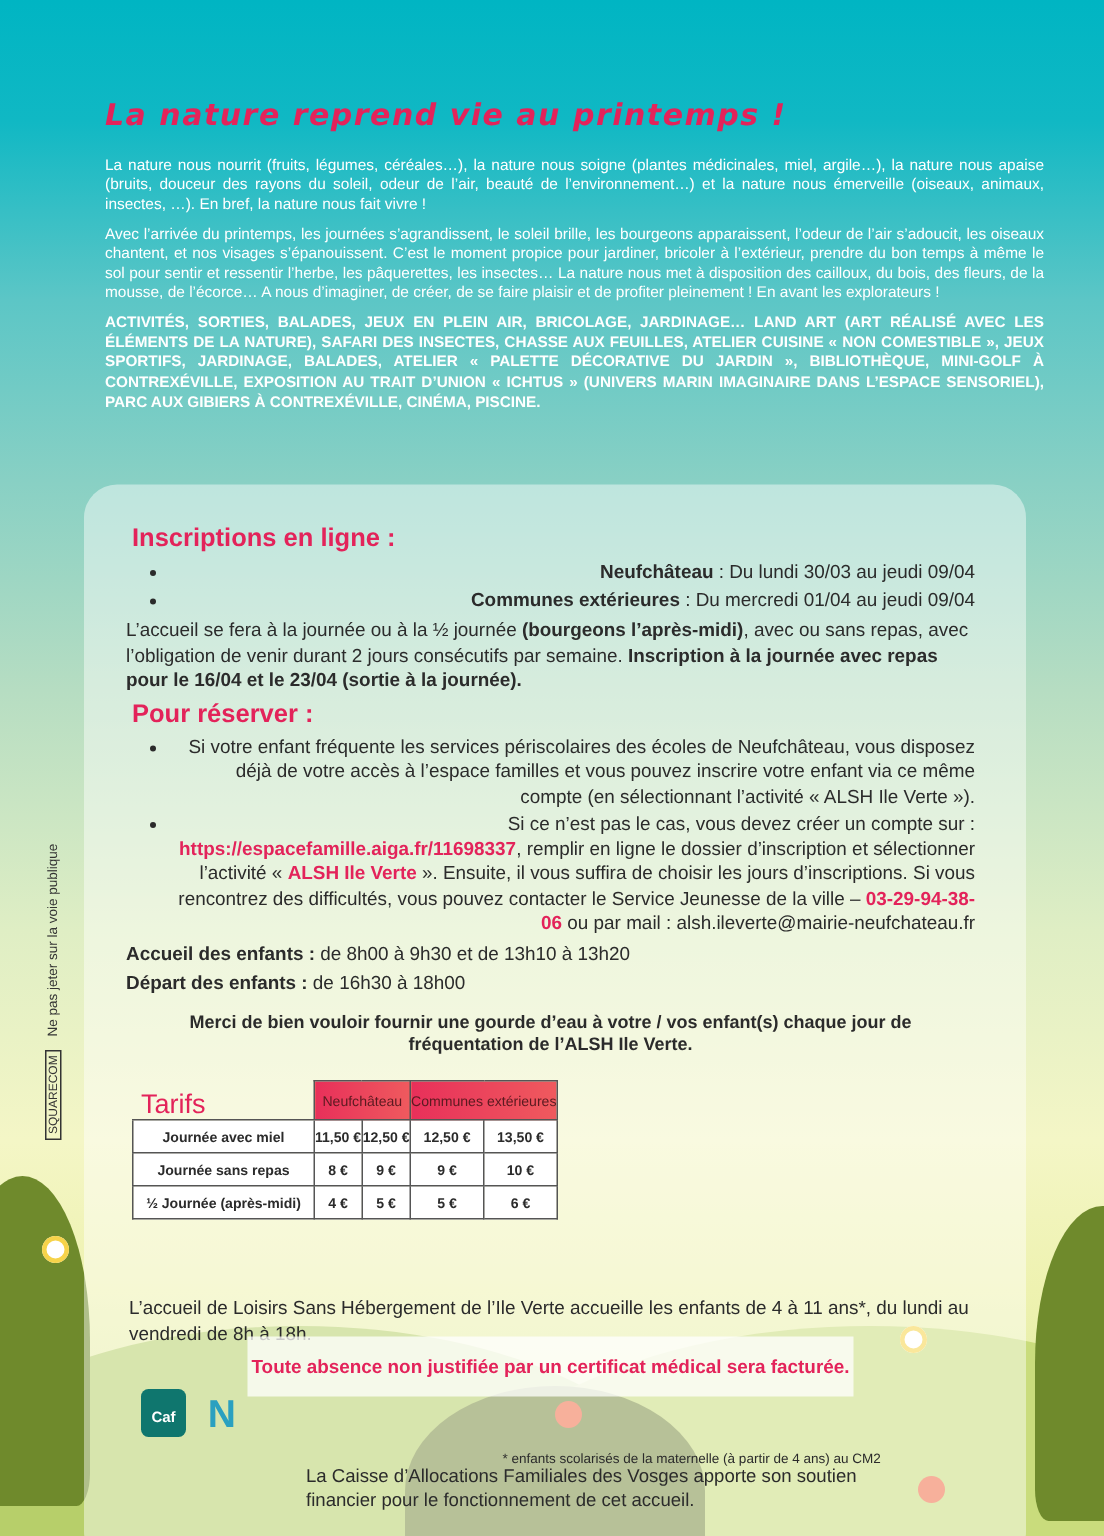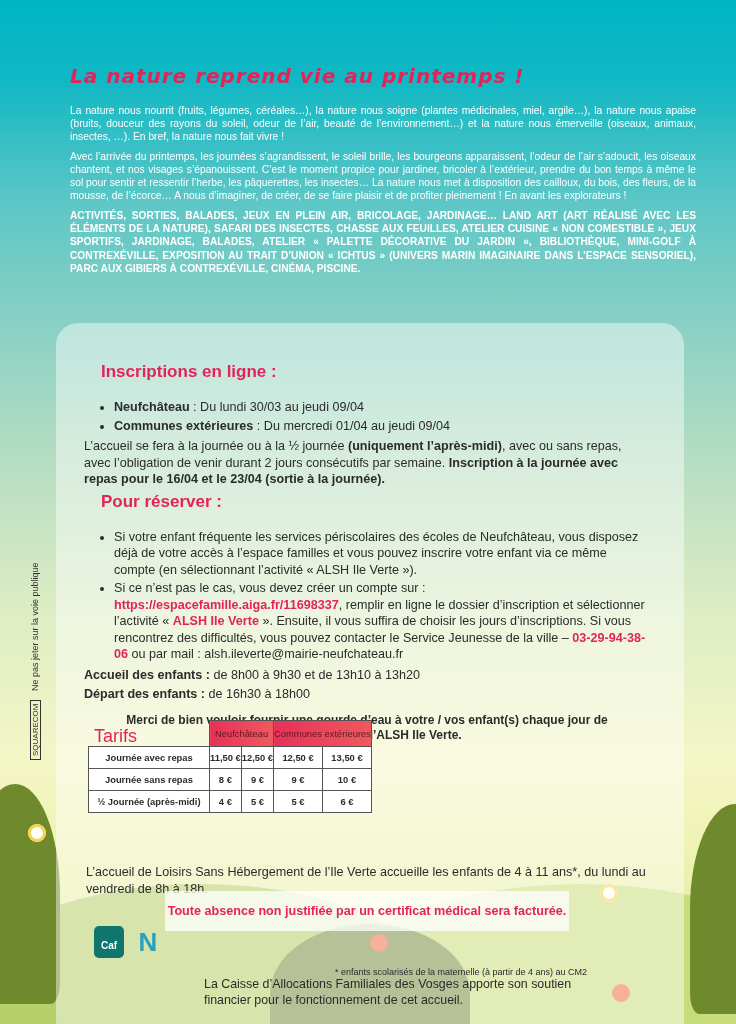--- a/index.html
+++ b/index.html
@@ -17,23 +17,23 @@
     font-weight:bold; font-style:italic; font-size:20px; color:#e3235a; letter-spacing:1px;
   }
   .intro { position:absolute; left:70px; width:626px; color:#ffffff; font-size:10.3px; line-height:13px; text-align:justify; }
   .intro p { margin:0 0 7px 0; }
   .intro .caps { font-weight:bold; text-transform:uppercase; font-size:10.2px; line-height:13.2px; }
   .card {
     position:absolute; left:56px; top:323px; width:628px; height:720px;
     background: rgba(255,255,255,0.45); border-radius:22px;
   }
   .content { position:absolute; left:84px; width:566px; color:#2b2b2b; font-size:12.6px; line-height:16.5px; }
-  .h2 { color:#e3235a; font-weight:bold; font-size:17px; margin:17px; line-height:20px; }
+  .h2 { color:#e3235a; font-weight:bold; font-size:17px; margin:4px; line-height:20px; }
   ul.b { margin:2px 0 4px 0; padding:0 0 0 30px; }
-  ul.b li { margin:0 0 2px 0; }
+  ul.b li { margin:0 0 2px 0;text-align:right; }
   .red { color:#e3235a; font-weight:bold; }
   .bold { font-weight:bold; }
   .center { text-align:center; }
   table.tarifs { border-collapse:collapse; font-size:9.4px; position:absolute; left:88px; top:720px; }
   table.tarifs td, table.tarifs th { border:1.2px solid #555; text-align:center; background:#fff; color:#2b2b2b; padding:0; }
   table.tarifs th.group { background:linear-gradient(90deg,#e8305a,#ef5a5e); color:#5a1a20; font-weight:normal; height:25px; }
   table.tarifs td.sub { font-weight:bold; height:40px; width:108px; }
   table.tarifs td.label { font-weight:bold; width:120px; height:21px; }
   table.tarifs td.empty { background:transparent; border:none; border-bottom:1.2px solid #555; }
   .tarifs-title { position:absolute; left:94px; top:726px; color:#e3235a; font-weight:normal; font-size:18px; }
@@ -69,21 +69,21 @@
 
 <div class="card"></div>
 
 <div class="content" style="top:345px;">
   <div class="h2">Inscriptions en ligne :</div>
   <ul class="b">
     <li><span class="bold">Neufchâteau</span><span> : Du lundi 30/03 au jeudi 09/04</span></li>
     <li><span class="bold">Communes extérieures</span><span> : Du mercredi 01/04 au jeudi 09/04</span></li>
   </ul>
   <div>
-    <span>L’accueil se fera à la journée ou à la ½ journée </span><span class="bold">(uniquement l’après-midi)</span><span>, avec ou sans repas, avec l’obligation de venir durant 2 jours consécutifs par semaine. </span><span class="bold">Inscription à la journée avec repas pour le 16/04 et le 23/04 (sortie à la journée).</span>
+    <span>L’accueil se fera à la journée ou à la ½ journée </span><span class="bold">(bourgeons l’après-midi)</span><span>, avec ou sans repas, avec l’obligation de venir durant 2 jours consécutifs par semaine. </span><span class="bold">Inscription à la journée avec repas pour le 16/04 et le 23/04 (sortie à la journée).</span>
   </div>
 
   <div class="h2" style="margin-top:4px;">Pour réserver :</div>
   <ul class="b">
     <li>Si votre enfant fréquente les services périscolaires des écoles de Neufchâteau, vous disposez déjà de votre accès à l’espace familles et vous pouvez inscrire votre enfant via ce même compte (en sélectionnant l’activité « ALSH Ile Verte »).</li>
     <li>
       <span>Si ce n’est pas le cas, vous devez créer un compte sur : </span><span class="red">https://espacefamille.aiga.fr/11698337</span><span>, remplir en ligne le dossier d’inscription et sélectionner l’activité « </span><span class="red">ALSH Ile Verte</span><span> ». Ensuite, il vous suffira de choisir les jours d’inscriptions. Si vous rencontrez des difficultés, vous pouvez contacter le Service Jeunesse de la ville – </span><span class="red">03-29-94-38-06</span><span> ou par mail : alsh.ileverte@mairie-neufchateau.fr</span>
     </li>
   </ul>
   <div style="margin-top:2px;"><span class="bold">Accueil des enfants :</span><span> de 8h00 à 9h30 et de 13h10 à 13h20</span></div>
@@ -93,21 +93,21 @@
 
 <div class="tarifs-title">Tarifs</div>
 <table class="tarifs">
   <tbody>
       <tr>
     <td class="empty"></td>
     <th class="group" colspan="2">Neufchâteau</th>
     <th class="group" colspan="2">Communes  extérieures</th>
   </tr>
   <tr>
-    <td class="label">Journée avec repas</td>
+    <td class="label">Journée avec miel</td>
     <td class="bold">11,50 €</td>
     <td class="bold">12,50 €</td>
     <td class="bold">12,50 €</td>
     <td class="bold">13,50 €</td>
   </tr>
   <tr>
     <td class="label">Journée sans repas</td>
     <td class="bold">8 €</td>
     <td class="bold">9 €</td>
     <td class="bold">9 €</td>

